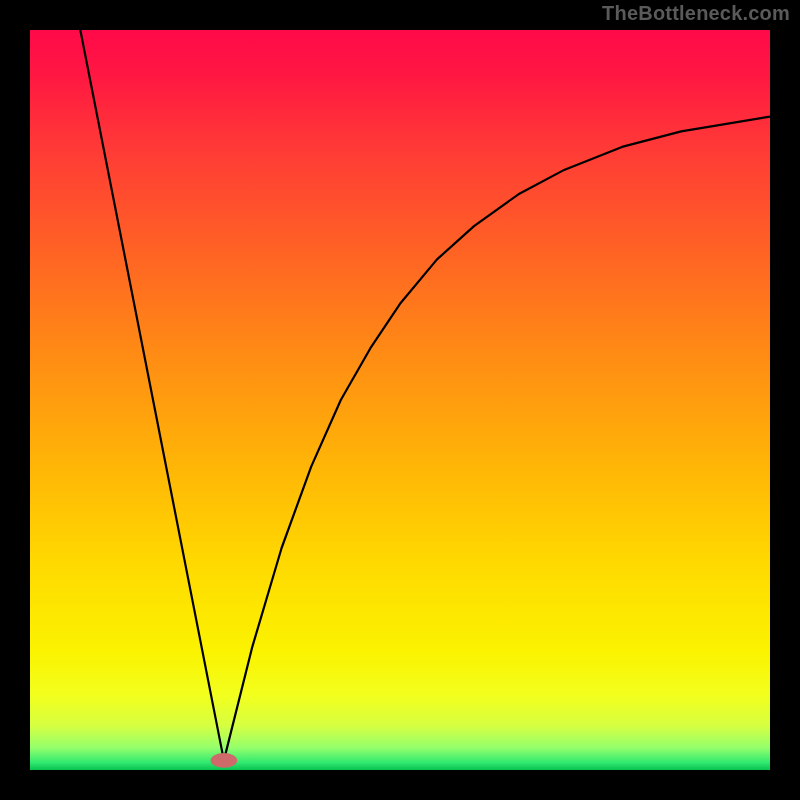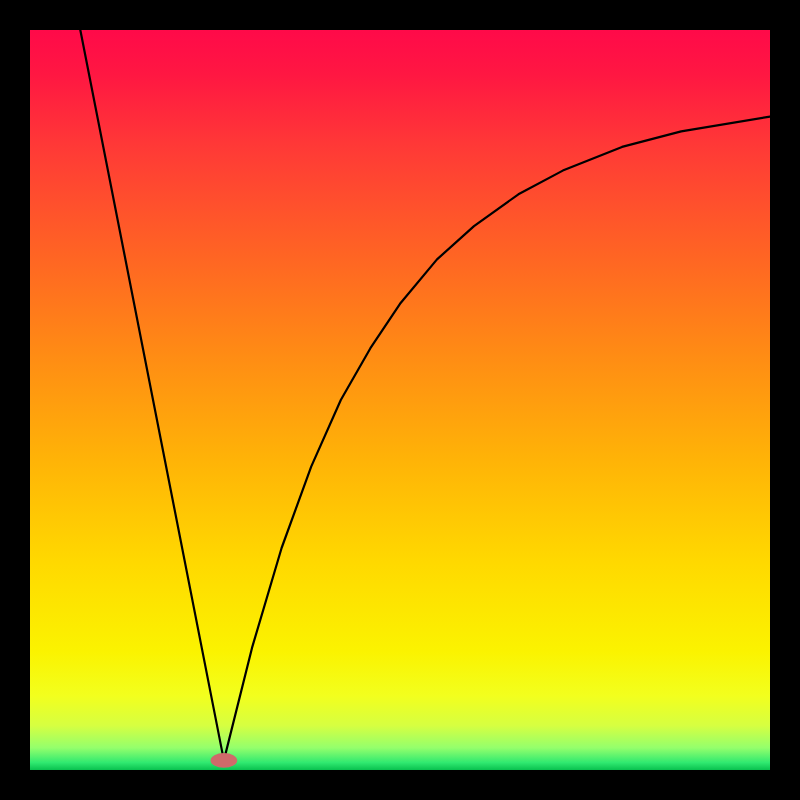--- a/index.html
+++ b/index.html
@@ -69,20 +69,21 @@
   }
   .marker {
     fill: #cf6a6a;
     stroke: none;
   }
 </style>
 </head>
 <body>
 
 <div class="frame">
+  <div class="watermark">TheBottleneck.com</div>
 
   <div class="plot-area">
     <div class="gradient"></div>
 
     <svg class="curve-svg" viewBox="0 0 740 740" preserveAspectRatio="none">
       <path id="curve-path" class="curve-path" d="M 50.32 0.00 L 193.88 730.38 L 193.88 730.38 L 222.00 617.90 L 251.60 518.00 L 281.20 436.60 L 310.80 370.00 L 340.40 318.20 L 370.00 273.80 L 407.00 229.40 L 444.00 196.10 L 488.40 164.28 L 532.80 140.60 L 592.00 116.92 L 651.20 101.38 L 740.00 86.58 "></path>
       <ellipse id="marker" class="marker" cx="193.88" cy="730.38" rx="13.32" ry="7.40"></ellipse>
     </svg>
   </div>
 </div>

